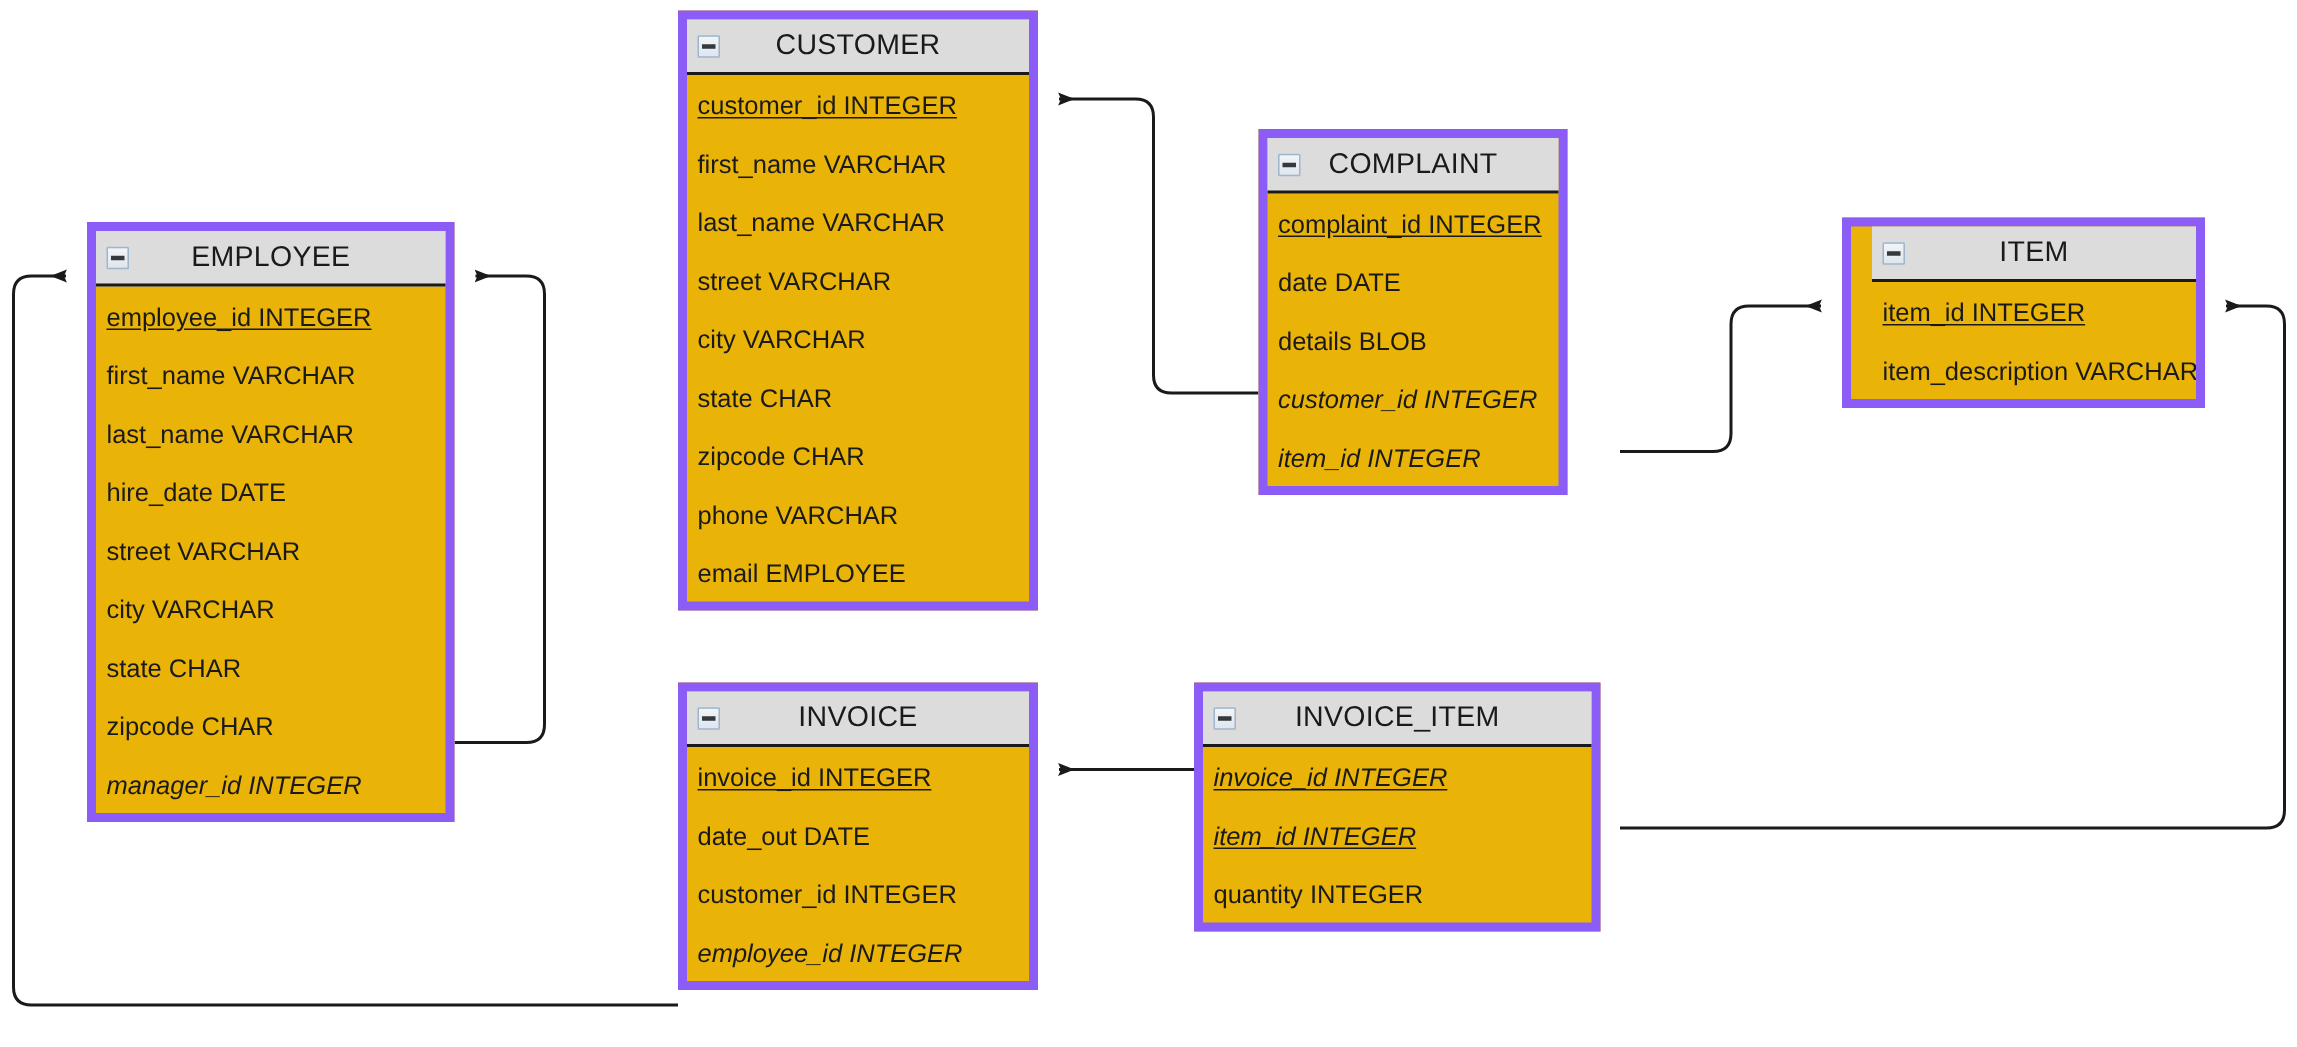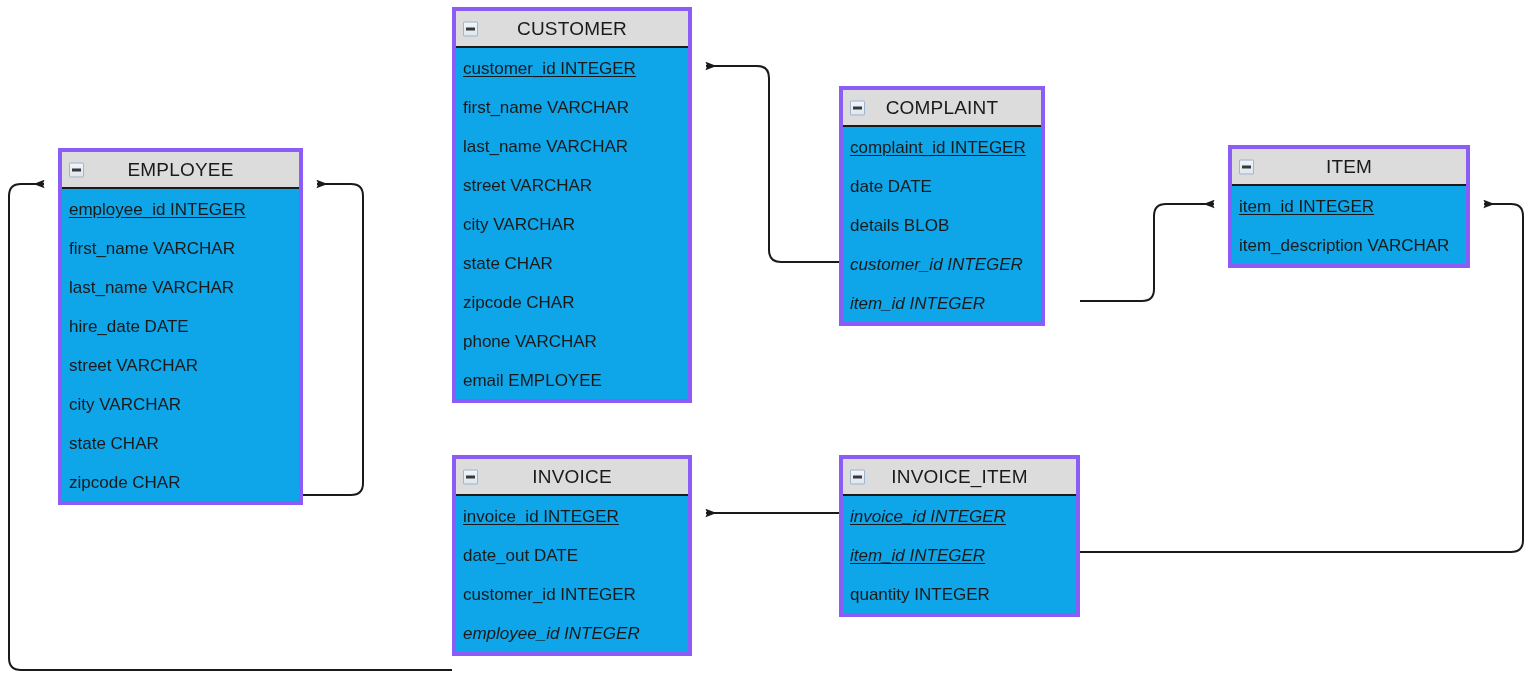--- a/index.html
+++ b/index.html
@@ -23,22 +23,22 @@
     position: absolute;
     left: 0;
     top: 0;
     width: 1531px;
     height: 698px;
     pointer-events: none;
   }
   .entity {
     position: absolute;
     box-sizing: border-box;
-    background: #0ea5e9;
-    border: 4px solid #8b5cf6;
+    background: #eab308;
+    border: 6px solid #8b5cf6;
     z-index: 5;
   }
   .entity-header {
     position: relative;
     box-sizing: border-box;
     height: 37px;
     background: #dcdcdc;
     border-bottom: 2px solid #1a1a1a;
     display: flex;
     align-items: center;
@@ -102,23 +102,23 @@
     font-style: italic;
   }
   .attr.pk.fk .attr-text {
     font-style: italic;
     text-decoration: underline;
   }
   
   #ent-employee     { left: 58px;   top: 124px; width: 245px; margin-top: 24px; }
   #ent-customer     { left: 452px;  top: 7px;   width: 240px; }
   #ent-complaint    { left: 839px;  top: 86px;  width: 206px; }
-  #ent-item         { left: 1228px; top: 145px; width: 242px; }
+  #ent-item         { left: 1228px; top: 145px; width: 242px; padding-left: 14px; }
   #ent-invoice      { left: 452px;  top: 455px; width: 240px; }
-  #ent-invoice-item { left: 839px;  top: 455px; width: 241px; }
+  #ent-invoice-item { left: 796px;  top: 455px; width: 271px; }
 </style>
 </head>
 <body>
 
 <div id="canvas">
 
   <svg id="connector-layer" viewBox="0 0 1531 698" width="1531" height="698" xmlns="http://www.w3.org/2000/svg">
     <defs>
       <marker id="arrowhead" markerWidth="11" markerHeight="9" refX="10.4" refY="4.5" orient="auto" markerUnits="userSpaceOnUse">
         <path d="M0,4.5 L11,0.2 L9.1,4.5 L11,8.8 Z" fill="#1a1a1a"></path>
@@ -148,20 +148,21 @@
     </div>
     <ul class="attr-list">
       <li class="attr pk"><span class="attr-text">employee_id INTEGER</span></li>
       <li class="attr"><span class="attr-text">first_name VARCHAR</span></li>
       <li class="attr"><span class="attr-text">last_name VARCHAR</span></li>
       <li class="attr"><span class="attr-text">hire_date DATE</span></li>
       <li class="attr"><span class="attr-text">street VARCHAR</span></li>
       <li class="attr"><span class="attr-text">city VARCHAR</span></li>
       <li class="attr"><span class="attr-text">state CHAR</span></li>
       <li class="attr"><span class="attr-text">zipcode CHAR</span></li>
+      <li class="attr fk"><span class="attr-text">manager_id INTEGER</span></li>
     </ul>
   </div>
 
   <div class="entity" id="ent-customer">
     <div class="entity-header">
       <span class="collapse-icon"></span>
       <span class="entity-title">CUSTOMER</span>
     </div>
     <ul class="attr-list">
       <li class="attr pk"><span class="attr-text">customer_id INTEGER</span></li>

